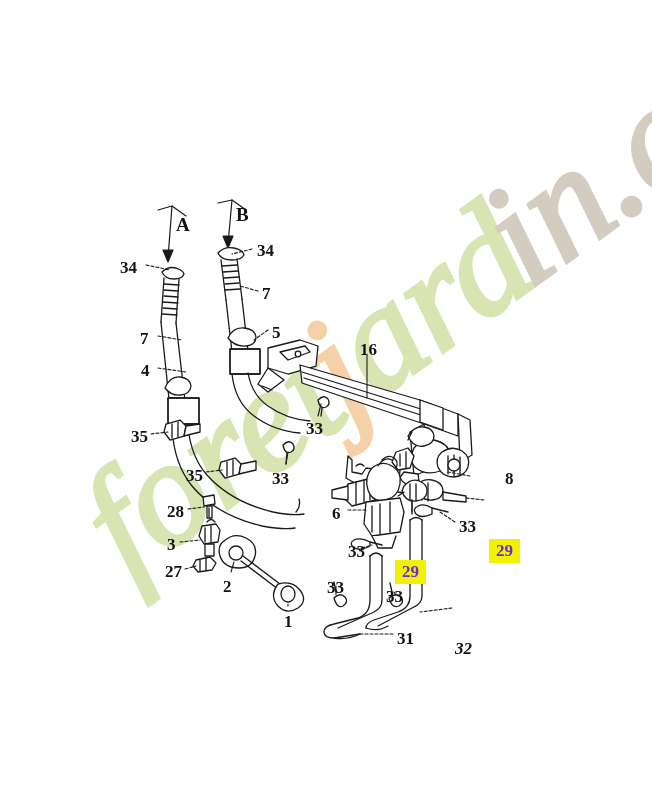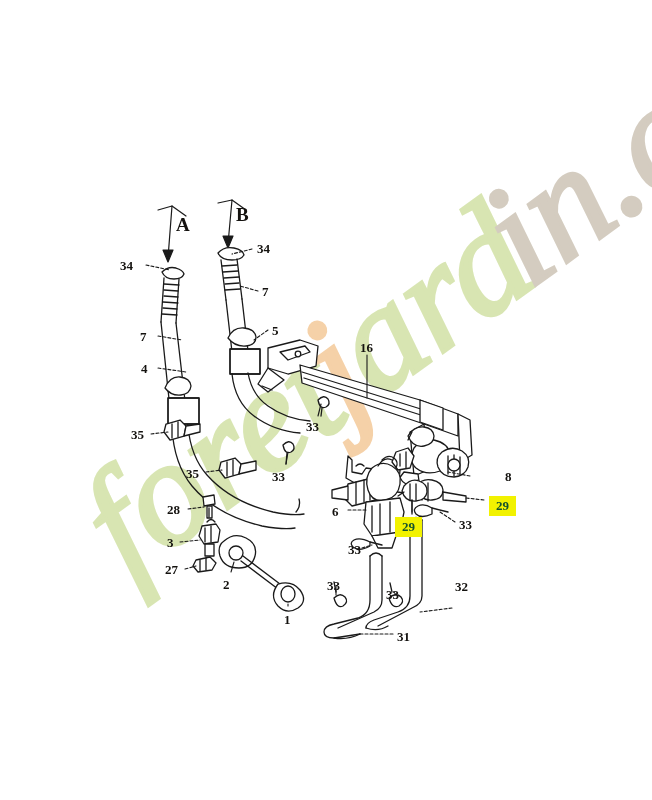--- a/index.html
+++ b/index.html
@@ -7,31 +7,32 @@
   body{
     font-family:"Liberation Serif", serif;
     width:652px;height:800px;overflow:hidden;position:relative;
   }
   #stage{position:relative;width:652px;height:800px;background:#fff;overflow:hidden;}
   #stage svg{position:absolute;left:0;top:0;}
   .wm{position:absolute;left:0;top:0;pointer-events:none;}
   .label{
     position:absolute;
     font-family:"Liberation Serif", serif;
-    font-size:13px;
+    font-size:17px;
     font-weight:700;
     color:#14120f;
     letter-spacing:0px;
     line-height:1;
     white-space:nowrap;
   }
   .label.hl{
     background:#f2f200;
     padding:3px 7px 4px 7px;
-    color:#14532d;
+    color:#6d28d9;
+    margin-top:43px;
   }
   .label.letter{font-size:19px;font-style:normal;}
 </style>
 </head>
 <body>
 
 <div id="stage">
 
   <svg class="wm" width="652" height="800" viewBox="0 0 652 800">
     <g transform="translate(326,400) rotate(-36) translate(-326,-400)" opacity="0.95">
@@ -287,17 +288,17 @@
       <div class="label" style="left: 223px; top: 578px;">2</div>
       <div class="label" style="left: 284px; top: 613px;">1</div>
       <div class="label" style="left: 505px; top: 470px;">8</div>
       <div class="label" style="left: 332px; top: 505px;">6</div>
       <div class="label hl" style="left: 489px; top: 496px;">29</div>
       <div class="label hl" style="left: 395px; top: 517px;">29</div>
       <div class="label" style="left: 459px; top: 518px;">33</div>
       <div class="label" style="left: 348px; top: 543px;">33</div>
       <div class="label" style="left: 327px; top: 579px;">33</div>
       <div class="label" style="left: 386px; top: 588px;">33</div>
-      <div class="label" style="left: 455px; top: 580px;">32</div>
+      <div class="label" style="left: 455px; top: 640px; font-style: italic;">32</div>
       <div class="label" style="left: 397px; top: 630px;">31</div>
     </div>
 
 </div>
 
 </body></html>

